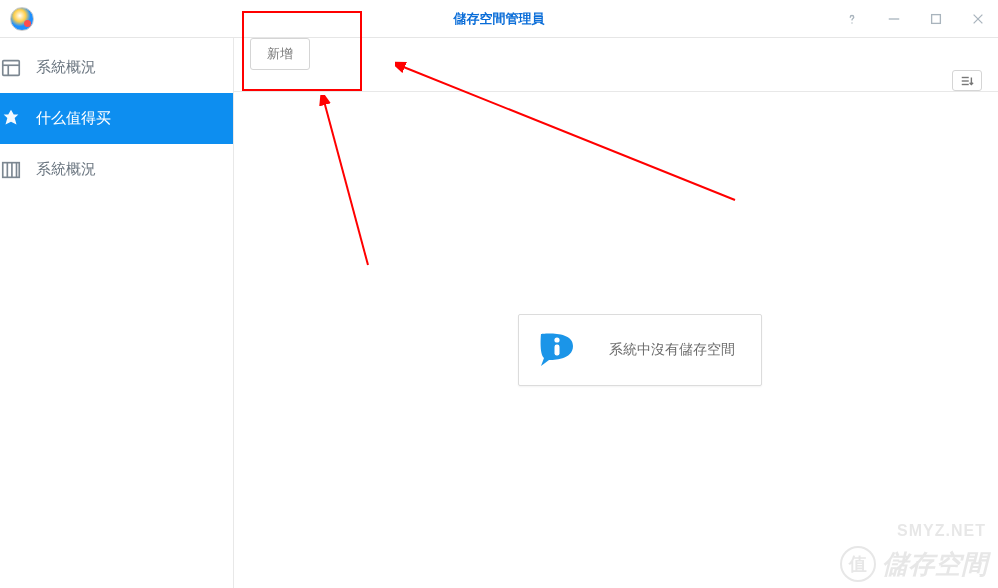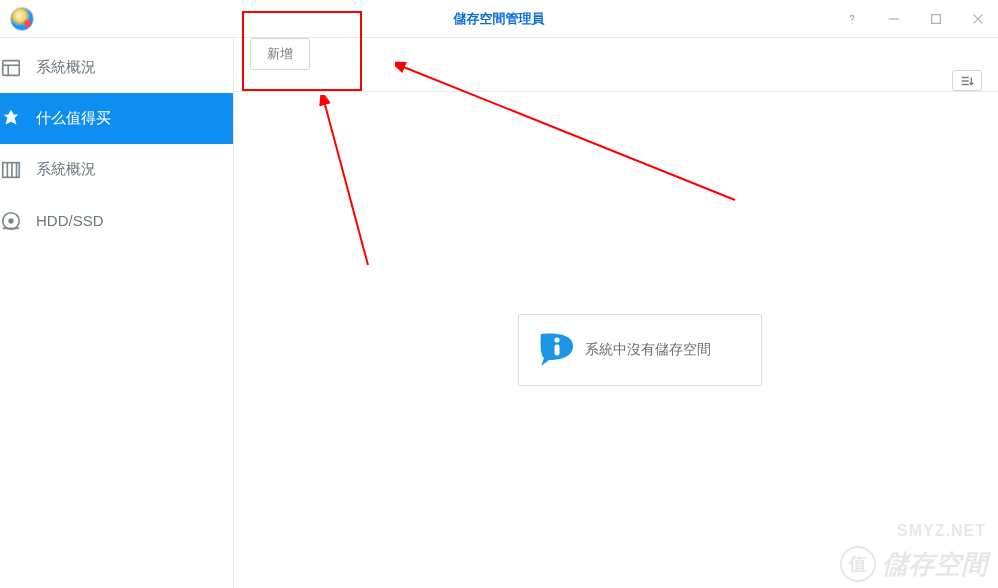--- a/index.html
+++ b/index.html
@@ -63,21 +63,21 @@
       margin-left: auto; width: 30px; height: 28px;
       border: 1px solid #d5d5d5; border-radius: 3px; background:#fff;
       display:flex; align-items:center; justify-content:center; color:#777; cursor:pointer;
     }
     .sort-btn svg { width: 16px; height: 14px; stroke: currentColor; fill: none; stroke-width: 1.6; }
     .empty-card {
       position: absolute; left: 284px; top: 276px;
       width: 244px; padding: 15px 18px;
       border: 1px solid #dcdcdc; border-radius: 2px; background: #fff;
       box-shadow: 0 1px 2px rgba(0,0,0,0.05);
-      display:flex; align-items:center; gap: 8px;
+      display:flex; align-items:center; gap: 32px;
     }
     .info-ico { width:40px; height:40px; flex:none; }
     .empty-text { color:#6b6b6b; font-size: 14px; }
     
     .annot-rect {
       position:absolute; left: 242px; top: 11px; width: 120px; height: 80px;
       border: 2px solid #ff0000; pointer-events:none;
     }
     .arrow { position:absolute; pointer-events:none; }
     .watermark {
@@ -145,30 +145,20 @@
     <div class="nav-item">
       <span class="nav-icon">
         <svg viewBox="0 0 24 24" fill="none" stroke="#7c8791" stroke-width="1.8">
             <rect x="3" y="4" width="18" height="16"></rect>
             <line x1="8" y1="4" x2="8" y2="20"></line>
             <line x1="13" y1="4" x2="13" y2="20"></line>
             <line x1="18" y1="4" x2="18" y2="20"></line>
           </svg>
       </span>
       <span>系統概況</span>
-    </div>
-    <div class="nav-item">
-      <span class="nav-icon">
-        <svg viewBox="0 0 24 24" fill="none" stroke="#7c8791" stroke-width="1.8">
-            <circle cx="12" cy="12" r="9"></circle>
-            <circle cx="12" cy="12" r="2" fill="#7c8791"></circle>
-            <line x1="3" y1="20" x2="21" y2="20"></line>
-          </svg>
-      </span>
-      <span>HDD/SSD</span>
     </div>
   </div>
 
   <div class="content">
     <div class="toolbar">
       <button class="btn">新增</button>
       <div class="sort-btn">
         <svg viewBox="0 0 18 16">
             <line x1="3" y1="4" x2="11" y2="4"></line>
             <line x1="3" y1="8" x2="11" y2="8"></line>

